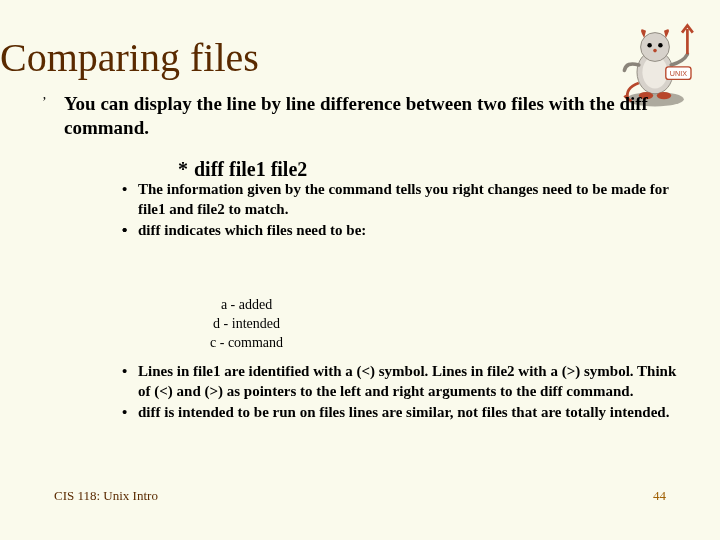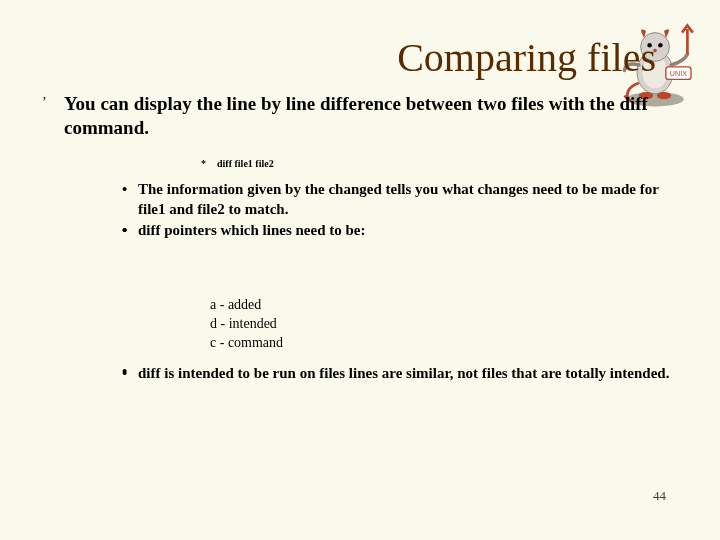--- a/index.html
+++ b/index.html
@@ -17,21 +17,21 @@
     position: relative;
     width: 720px;
     height: 540px;
     box-sizing: border-box;
   }
   .title {
     position: absolute;
     top: 34px;
     left: 0;
     width: 656px;
-    text-align: right;
+    text-align: left;
     font-size: 40px;
     color: #5a2a00;
   }
   .main-bullet {
     position: absolute;
     top: 92px;
     left: 64px;
     width: 616px;
     font-size: 19px;
     font-weight: bold;
@@ -41,23 +41,22 @@
     position: absolute;
     left: -22px;
     top: 2px;
     font-size: 14px;
     font-weight: normal;
   }
   .star-line {
     position: absolute;
     top: 158px;
     left: 178px;
-    font-size: 10px;
-    font-weight: bold;
-    margin-left: 23px;
+    font-size: 20px;
+    font-weight: bold;
   }
   .star-line .star {
     display: inline-block;
     width: 16px;
   }
   .sub-bullets-1 {
     position: absolute;
     top: 180px;
     left: 138px;
     width: 544px;
@@ -71,20 +70,21 @@
   }
   .sb1a { position: relative; margin-bottom: 2px; }
   .sb1b { position: relative; margin-bottom: 2px; }
   .sb1c { position: relative; }
   .action-lines {
     position: absolute;
     top: 296px;
     left: 210px;
     font-size: 14px;
     line-height: 1.35;
+    text-align: center;
   }
   .sub-bullets-2 {
     position: absolute;
     top: 362px;
     left: 138px;
     width: 552px;
     font-size: 15px;
     font-weight: bold;
     line-height: 1.3;
   }
@@ -100,21 +100,21 @@
     left: 54px;
     bottom: 36px;
     font-size: 13px;
     color: #5a2a00;
   }
   .footer-right {
     position: absolute;
     right: 54px;
     bottom: 36px;
     font-size: 13px;
-    color: #404040;
+    color: #a16207;
     margin-left: 21px;
   }
   
   .mascot {
     position: absolute;
     top: 20px;
     right: 20px;
     width: 90px;
     height: 90px;
     pointer-events: none;
@@ -164,42 +164,44 @@
     <span>You can display the line by line difference between two files with the diff command.</span>
   </div>
 
   <div class="star-line">
     <span class="star">*</span><span>diff file1 file2</span>
   </div>
 
   <div class="sub-bullets-1">
     <div class="sb1a">
       <span class="dot">•</span>
-      <span>The information given by the changed tells you what changes need to be made for file1 and file2 to match.</span>
+      <span>The information given by the command tells you right changes need to be made for file1 and file2 to match.</span>
     </div>
     <div class="sb1b">
       <span class="dot">•</span>
     </div>
     <div class="sb1c">
       <span class="dot">•</span>
-      <span>diff pointers which lines need to be:</span>
+      <span>diff indicates which files need to be:</span>
     </div>
   </div>
 
   <div class="action-lines">
     <div>a -  added</div>
     <div>d -  intended</div>
     <div>c -  command</div>
   </div>
 
   <div class="sub-bullets-2">
     <div class="sb2a">
       <span class="dot">•</span>
+      <span>Lines in file1 are identified with a (&lt;) symbol.  Lines in file2 with a (&gt;) symbol.  Think of (&lt;) and (&gt;) as pointers to the left and right arguments to the diff command.</span>
     </div>
     <div class="sb2b">
       <span class="dot">•</span>
       <span>diff is intended to be run on files lines are similar, </span><span class="underline">not</span><span> files that are totally intended.</span>
     </div>
   </div>
 
+  <div class="footer-left">CIS 118: Unix Intro</div>
   <div class="footer-right">44</div>
 
 </div>
 
 </body></html>

